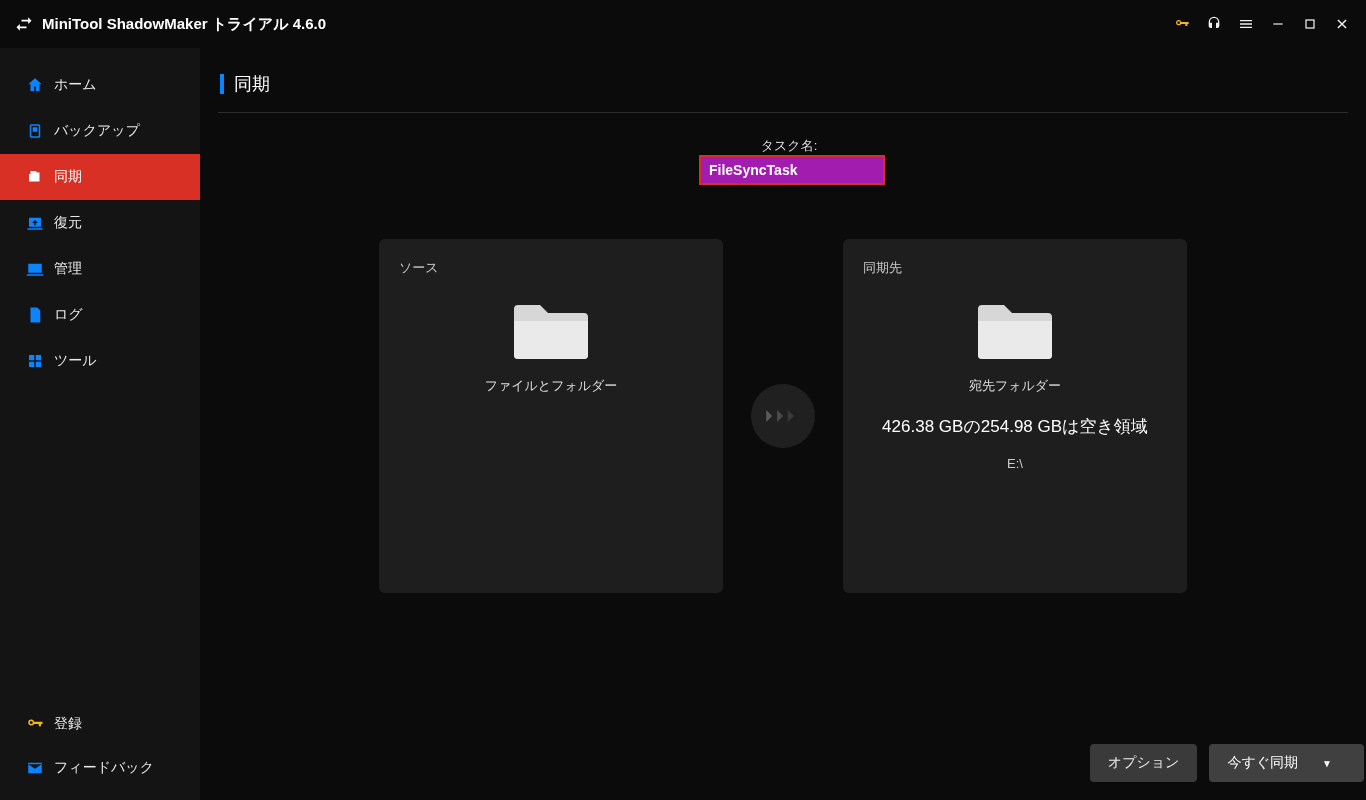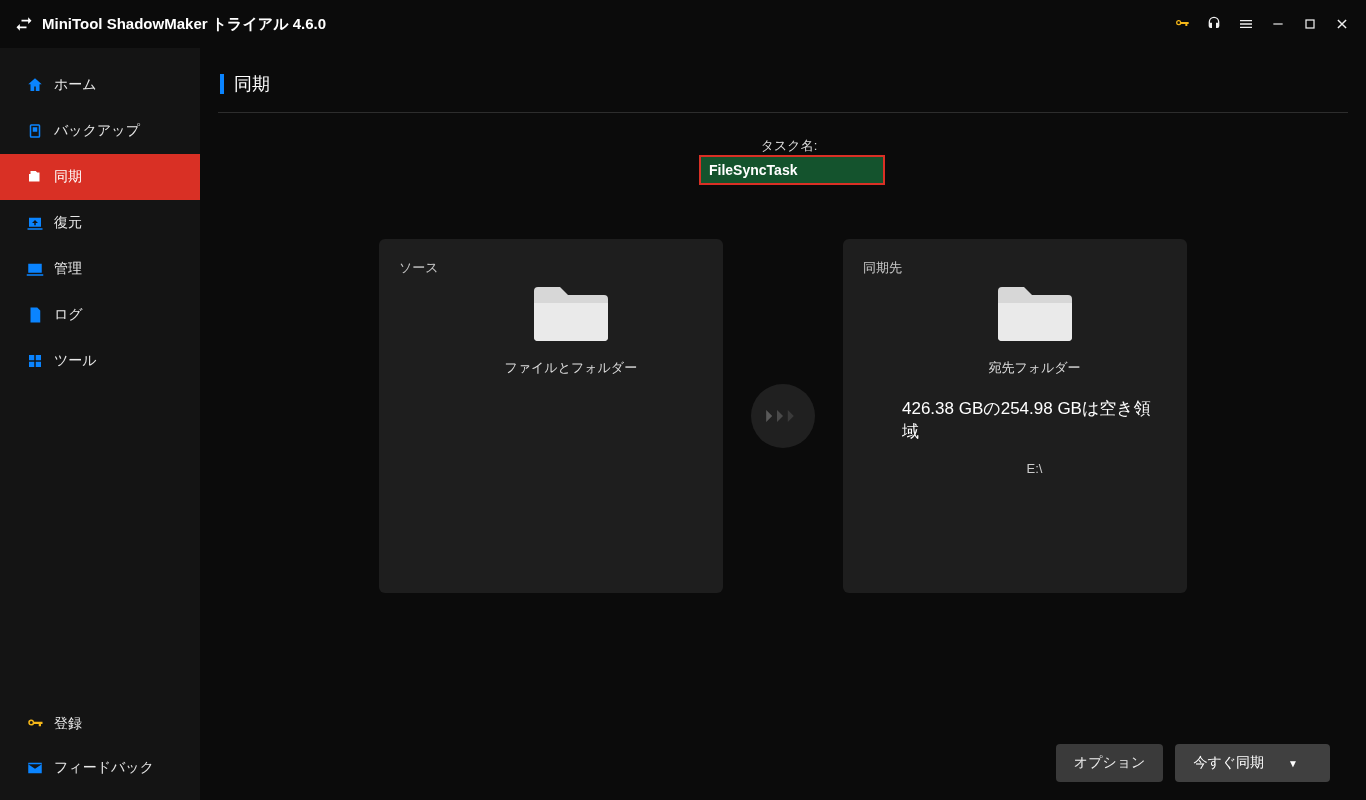--- a/index.html
+++ b/index.html
@@ -29,34 +29,34 @@
   .side-bottom .key .s-ico { color:#f5b719; }
   
   .content { flex:1; background:#0b0b0b; padding: 18px 18px 18px 18px; display:flex; flex-direction:column; position:relative; }
   
   .page-header { display:flex; align-items:center; border-bottom:1px solid #2d2d2d; padding: 6px 0 16px 2px; }
   .page-header .bar { width:4px; height:20px; background:#0a84ff; margin-right:10px; }
   .page-header .pt { font-size:18px; color:#fff; font-weight:500; }
   
   .taskrow { display:flex; align-items:center; margin: 24px 0 0 18px; flex-direction: column; }
   .taskrow .lbl { font-size:13px; color:#ddd; margin-right:6px; }
-  .taskrow .taskinput { width: 186px; height: 30px; background:#14532d; border:2px solid #d93025; color:#fff; font-size:14px; font-weight:bold; padding: 0 8px; outline:none; }
+  .taskrow .taskinput { width: 186px; height: 30px; background:#a21caf; border:2px solid #d93025; color:#fff; font-size:14px; font-weight:bold; padding: 0 8px; outline:none; }
   
   .panels { display:flex; align-items:center; justify-content:center; margin-top: 54px; gap: 0; }
-  .panel { width: 344px; height: 354px; background:#1e1e1e; border-radius:6px; padding: 20px; display:flex; flex-direction:row; cursor:pointer; }
+  .panel { width: 344px; height: 354px; background:#1e1e1e; border-radius:6px; padding: 20px; display:flex; flex-direction:column; cursor:pointer; }
   .panel .p-title { font-size:13px; color:#c8c8c8; }
   .panel .p-body { flex:1; display:flex; flex-direction:column; align-items:center; justify-content:flex-start; padding-top: 20px; }
   .panel .folder { margin-bottom: 18px; }
   .panel .p-line1 { color:#ddd; font-size:13px; }
   .panel .p-line2 { color:#fff; font-size:17px; margin-top: 20px; }
   .panel .p-line3 { color:#ccc; font-size:13px; margin-top: 18px; }
   
   .arrowcircle { width: 64px; height: 64px; border-radius: 50%; background:#202020; margin: 0 28px; display:flex; align-items:center; justify-content:center; color:#555; }
   
-  .bottombar { position:absolute; bottom: 18px; right: 36px; display:flex; gap: 12px; }
+  .bottombar { position:absolute; bottom: 18px; right: 2px; display:flex; gap: 12px; }
   .btn { height: 38px; border:none; border-radius:4px; font-size:14px; cursor:pointer; display:flex; align-items:center; }
   .btn.opt { background:#3a3a3a; color:#eee; padding: 0 18px; }
   .btn.primary { background:#404040; color:#fff; padding: 0 32px 0 18px; }
   .btn.primary .caret { margin-left: 24px; font-size:10px; }
   
   svg { display:block; }
 </style>
 </head>
 <body>
 

